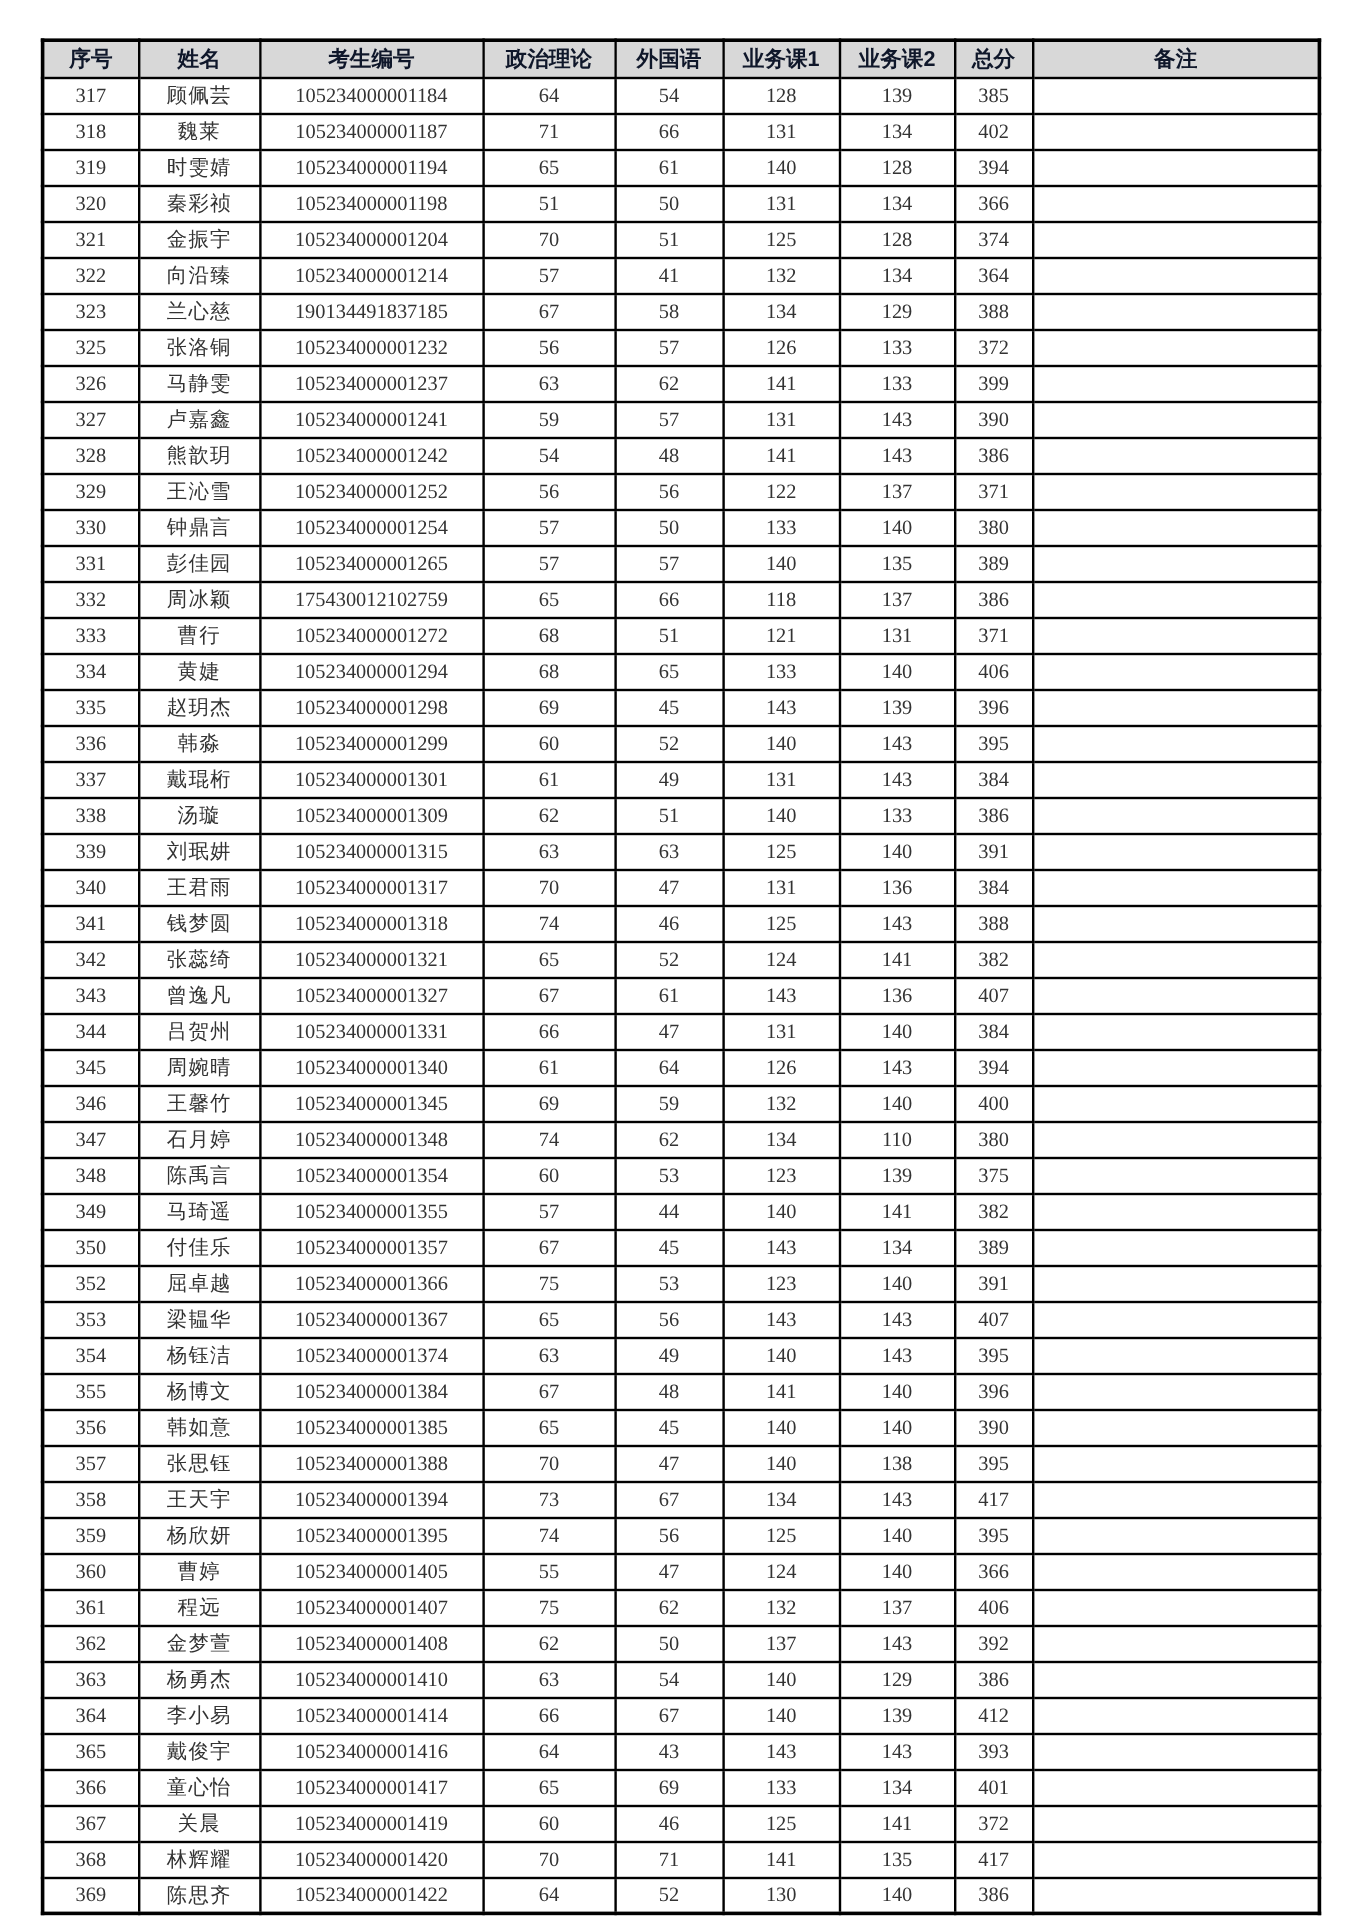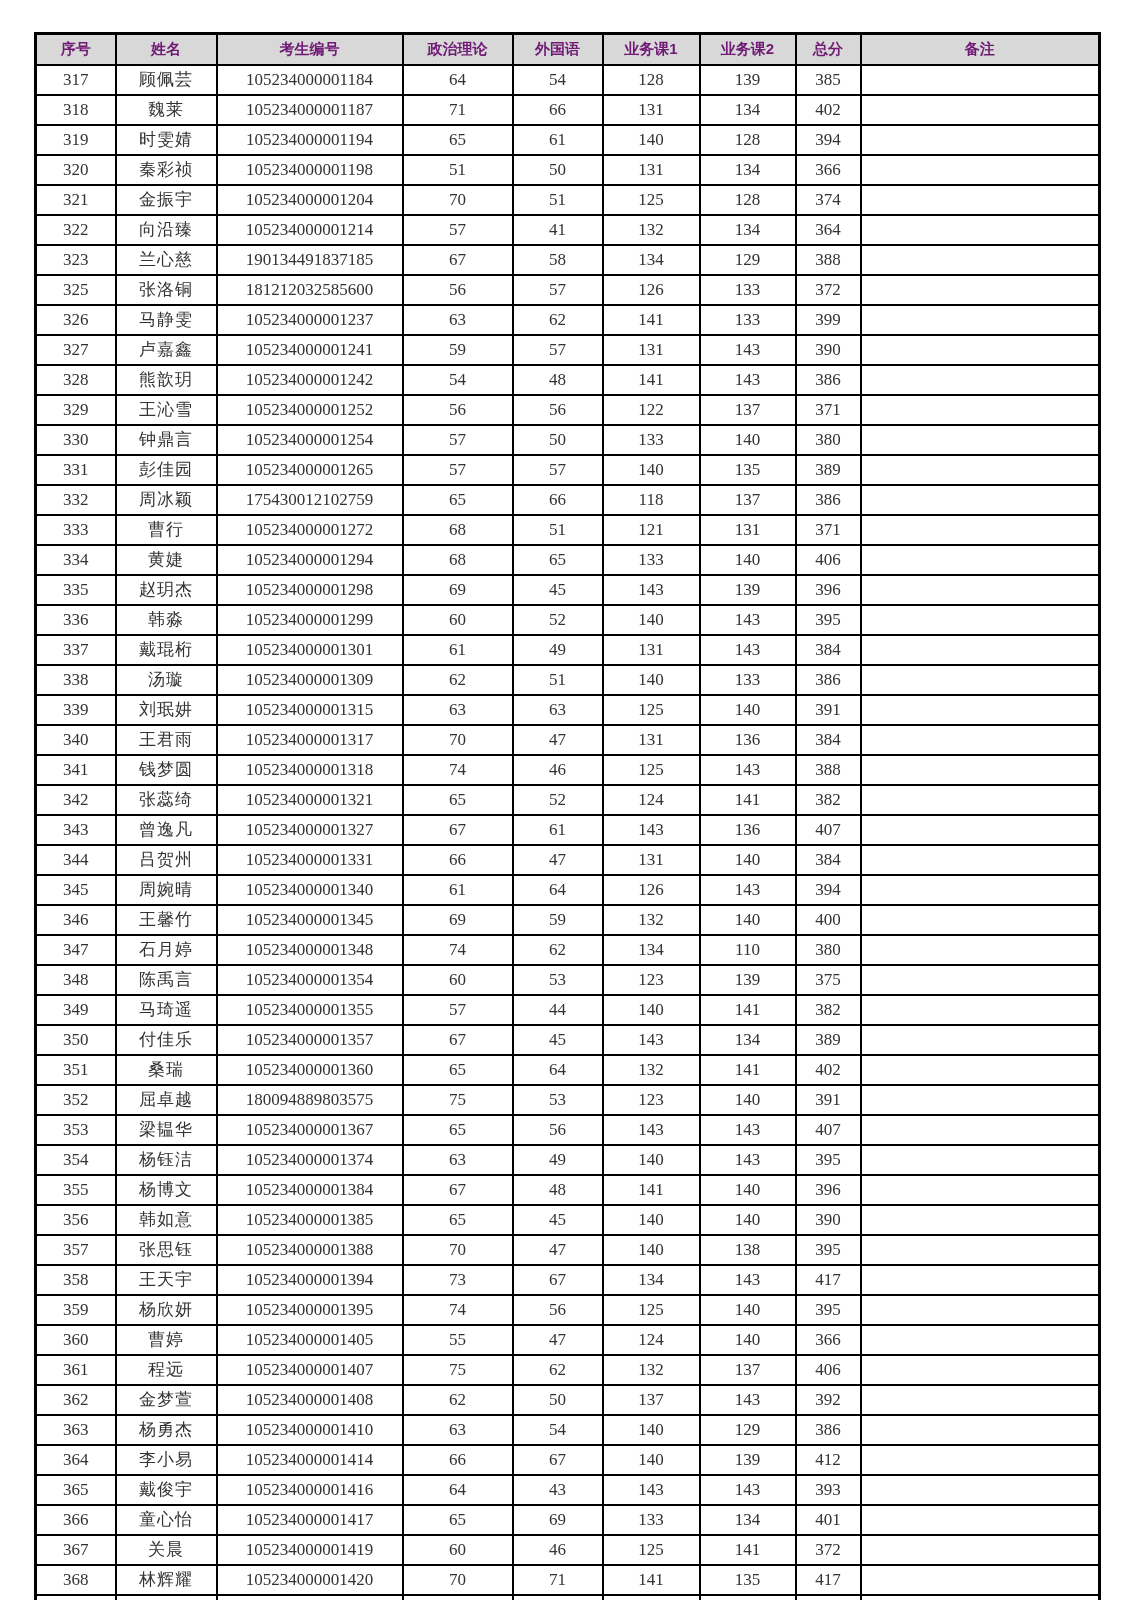--- a/index.html
+++ b/index.html
@@ -34,22 +34,22 @@
   table.score-table thead tr {
     height: 31px;
   }
   table.score-table tbody tr {
     height: 30px;
   }
   table.score-table th {
     background: #d8d8d8;
     font-family: "Liberation Sans", "DejaVu Sans", sans-serif;
     font-weight: bold;
-    font-size: 15px;
-    color: #701a75;
+    font-size: 18px;
+    color: #0f172a;
   }
   table.score-table td {
     font-size: 17px;
     color: #333333;
     background: #ffffff;
   }
   td.cell-name {
     letter-spacing: 1px;
   }
   td.cell-candidate_no {
@@ -160,21 +160,21 @@
           <td class="cell-politics">67</td>
           <td class="cell-foreign_language">58</td>
           <td class="cell-course1">134</td>
           <td class="cell-course2">129</td>
           <td class="cell-total">388</td>
           <td class="cell-remarks"></td>
         </tr>
         <tr>
           <td class="cell-index">325</td>
           <td class="cell-name">张洛铜</td>
-          <td class="cell-candidate_no">181212032585600</td>
+          <td class="cell-candidate_no">105234000001232</td>
           <td class="cell-politics">56</td>
           <td class="cell-foreign_language">57</td>
           <td class="cell-course1">126</td>
           <td class="cell-course2">133</td>
           <td class="cell-total">372</td>
           <td class="cell-remarks"></td>
         </tr>
         <tr>
           <td class="cell-index">326</td>
           <td class="cell-name">马静雯</td>
@@ -444,34 +444,23 @@
           <td class="cell-name">付佳乐</td>
           <td class="cell-candidate_no">105234000001357</td>
           <td class="cell-politics">67</td>
           <td class="cell-foreign_language">45</td>
           <td class="cell-course1">143</td>
           <td class="cell-course2">134</td>
           <td class="cell-total">389</td>
           <td class="cell-remarks"></td>
         </tr>
         <tr>
-          <td class="cell-index">351</td>
-          <td class="cell-name">桑瑞</td>
-          <td class="cell-candidate_no">105234000001360</td>
-          <td class="cell-politics">65</td>
-          <td class="cell-foreign_language">64</td>
-          <td class="cell-course1">132</td>
-          <td class="cell-course2">141</td>
-          <td class="cell-total">402</td>
-          <td class="cell-remarks"></td>
-        </tr>
-        <tr>
           <td class="cell-index">352</td>
           <td class="cell-name">屈卓越</td>
-          <td class="cell-candidate_no">180094889803575</td>
+          <td class="cell-candidate_no">105234000001366</td>
           <td class="cell-politics">75</td>
           <td class="cell-foreign_language">53</td>
           <td class="cell-course1">123</td>
           <td class="cell-course2">140</td>
           <td class="cell-total">391</td>
           <td class="cell-remarks"></td>
         </tr>
         <tr>
           <td class="cell-index">353</td>
           <td class="cell-name">梁韫华</td>

